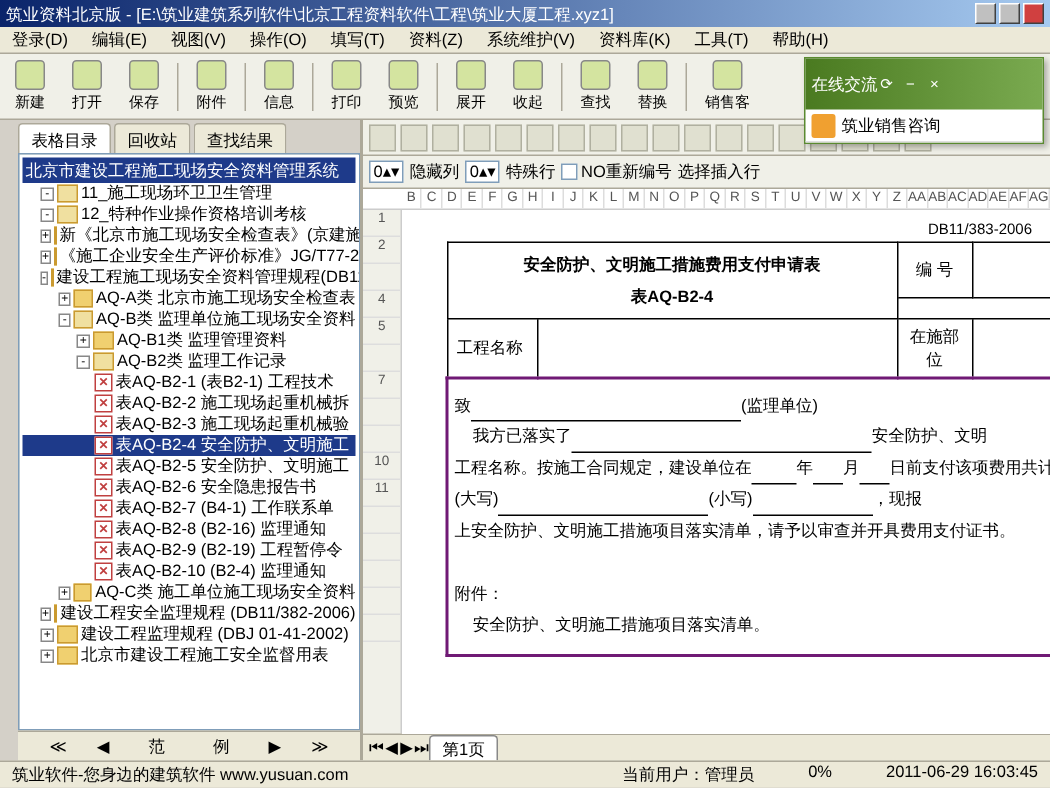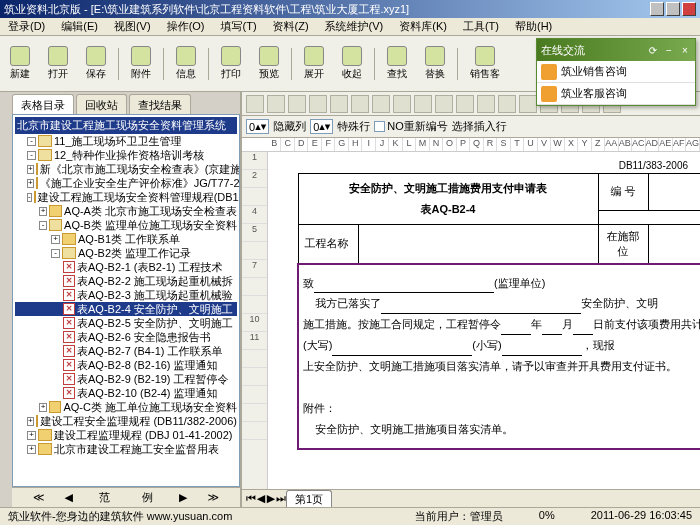--- a/index.html
+++ b/index.html
@@ -4,27 +4,27 @@
 <style>
 * { margin: 0; padding: 0; box-sizing: border-box; font-family: "SimSun", sans-serif; font-size: 11px; }
 body { width: 700px; height: 525px; background: #d4d0c8; overflow: hidden; display: flex; flex-direction: column; }
 .titlebar { height: 18px; background: linear-gradient(to right, #0a246a, #a6caf0); color: #fff; display: flex; align-items: center; padding: 0 4px; }
 .titlebar-text { flex: 1; white-space: nowrap; overflow: hidden; }
 .titlebar-btns { display: flex; gap: 2px; }
 .titlebar-btn { width: 14px; height: 14px; background: #c0c0c0; border: 1px solid #fff; border-right-color: #404040; border-bottom-color: #404040; }
 .titlebar-btn.close { background: #d04040; color: #fff; }
 .menubar { height: 18px; background: #ece9d8; display: flex; align-items: center; padding: 0 4px; gap: 8px; border-bottom: 1px solid #aca899; }
 .menu-item { padding: 1px 4px; cursor: default; }
-.toolbar { height: 56px; background: #f0f0e8; display: flex; align-items: center; padding: 2px 4px; gap: 6px; border-bottom: 1px solid #aca899; }
+.toolbar { height: 44px; background: #f0f0e8; display: flex; align-items: center; padding: 2px 4px; gap: 6px; border-bottom: 1px solid #aca899; }
 .tool-btn { display: flex; flex-direction: column; align-items: center; padding: 2px 6px; gap: 1px; cursor: default; }
 .tool-icon { width: 20px; height: 20px; background: #d4e4a0; border: 1px solid #888; border-radius: 3px; }
 .tool-label { font-size: 10px; }
 .tool-sep { width: 1px; height: 32px; background: #aca899; }
 .float-panel { position: absolute; top: 38px; right: 4px; width: 160px; background: #fff; border: 1px solid #5a8a30; z-index: 10; box-shadow: 2px 2px 4px rgba(0,0,0,0.3); }
-.float-header { height: 22px; background: linear-gradient(to right, #4a7a20, #7aaa50); color: #fff; display: flex; align-items: center; padding: 0 4px; justify-content: space-between; }
+.float-header { height: 34px; background: linear-gradient(to right, #4a7a20, #7aaa50); color: #fff; display: flex; align-items: center; padding: 0 4px; justify-content: flex-start; }
 .float-header-btns { display: flex; gap: 4px; }
 .float-hbtn { width: 12px; height: 12px; color: #fff; display: flex; align-items: center; justify-content: center; font-size: 10px; }
 .float-row { height: 22px; display: flex; align-items: center; padding: 2px 4px; border-bottom: 1px solid #e0e0e0; }
 .chat-icon { width: 16px; height: 16px; background: #f0a030; border-radius: 2px; margin-right: 4px; }
 .main { flex: 1; display: flex; overflow: hidden; padding-left: 12px; }
 .left { width: 230px; display: flex; flex-direction: column; border-right: 2px solid #aca899; background: #f0f0e8; }
 .tabs { height: 22px; display: flex; background: #d4d0c8; padding-top: 2px; }
 .tab { padding: 3px 8px; background: #ece9d8; border: 1px solid #aca899; border-bottom: none; border-radius: 3px 3px 0 0; margin-right: 2px; }
 .tab.active { background: #fff; }
 .tree { flex: 1; background: #fff; overflow: auto; padding: 2px; border: 1px solid #7f9db9; }
@@ -151,24 +151,20 @@
     <div class="float-header-btns">
       <span class="float-hbtn">⟳</span>
       <span class="float-hbtn">−</span>
       <span class="float-hbtn">×</span>
     </div>
   </div>
   <div class="float-row">
       <div class="chat-icon"></div>
       <span>筑业销售咨询</span>
     </div>
-  <div class="float-row">
-      <div class="chat-icon"></div>
-      <span>筑业客服咨询</span>
-    </div>
 </div>
 
 <div class="main">
   <div class="left">
     <div class="tabs">
       <div class="tab active">表格目录</div>
       <div class="tab">回收站</div>
       <div class="tab">查找结果</div>
     </div>
     <div class="tree">
@@ -205,21 +201,21 @@
             <span>AQ-A类 北京市施工现场安全检查表</span>
           </div>
           <div class="tree-item d2">
             <span class="exp">-</span>
             <span class="fld open"></span>
             <span>AQ-B类 监理单位施工现场安全资料</span>
           </div>
           <div class="tree-item d3">
             <span class="exp">+</span>
             <span class="fld"></span>
-            <span>AQ-B1类 工作联系单</span>
+            <span>AQ-B1类 监理管理资料</span>
           </div>
           <div class="tree-item d3">
             <span class="exp">-</span>
             <span class="fld open"></span>
             <span>AQ-B2类 监理工作记录</span>
           </div>
           <div class="tree-item d4">
             <span class="xic">✕</span>
             <span>表AQ-B2-1 (表B2-1) 工程技术</span>
           </div>
@@ -394,21 +390,21 @@
             <td style="width:60px">工程名称</td>
             <td colspan="2"></td>
             <td style="text-align:center">在施部位</td>
             <td></td>
           </tr>
           <tr>
                 <td colspan="5" style="border:2px solid #701a75;padding:0">
             <div class="body-text">
               <span>致</span><span class="uline" style="min-width:180px"></span><span>(监理单位)</span><br>
               &nbsp;&nbsp;&nbsp;&nbsp;<span>我方已落实了</span><span class="uline" style="min-width:200px"></span><span>安全防护、文明</span><br>
-              <span>施工措施。按施工合同规定，工程暂停令</span><span class="uline" style="min-width:30px"></span><span>年</span><span class="uline" style="min-width:20px"></span><span>月</span><span class="uline" style="min-width:20px"></span><span>日前支付该项费用共计</span><br>
+              <span>工程名称。按施工合同规定，建设单位在</span><span class="uline" style="min-width:30px"></span><span>年</span><span class="uline" style="min-width:20px"></span><span>月</span><span class="uline" style="min-width:20px"></span><span>日前支付该项费用共计</span><br>
               <span>(大写)</span><span class="uline" style="min-width:140px"></span><span>(小写)</span><span class="uline" style="min-width:80px"></span><span>，现报</span><br>
               <span>上安全防护、文明施工措施项目落实清单，请予以审查并开具费用支付证书。</span><br><br>
               <span>附件：</span><br>
               &nbsp;&nbsp;&nbsp;&nbsp;<span>安全防护、文明施工措施项目落实清单。</span>
             </div>
           </td>
               </tr>
         </tbody>
           </table>
       </div>

